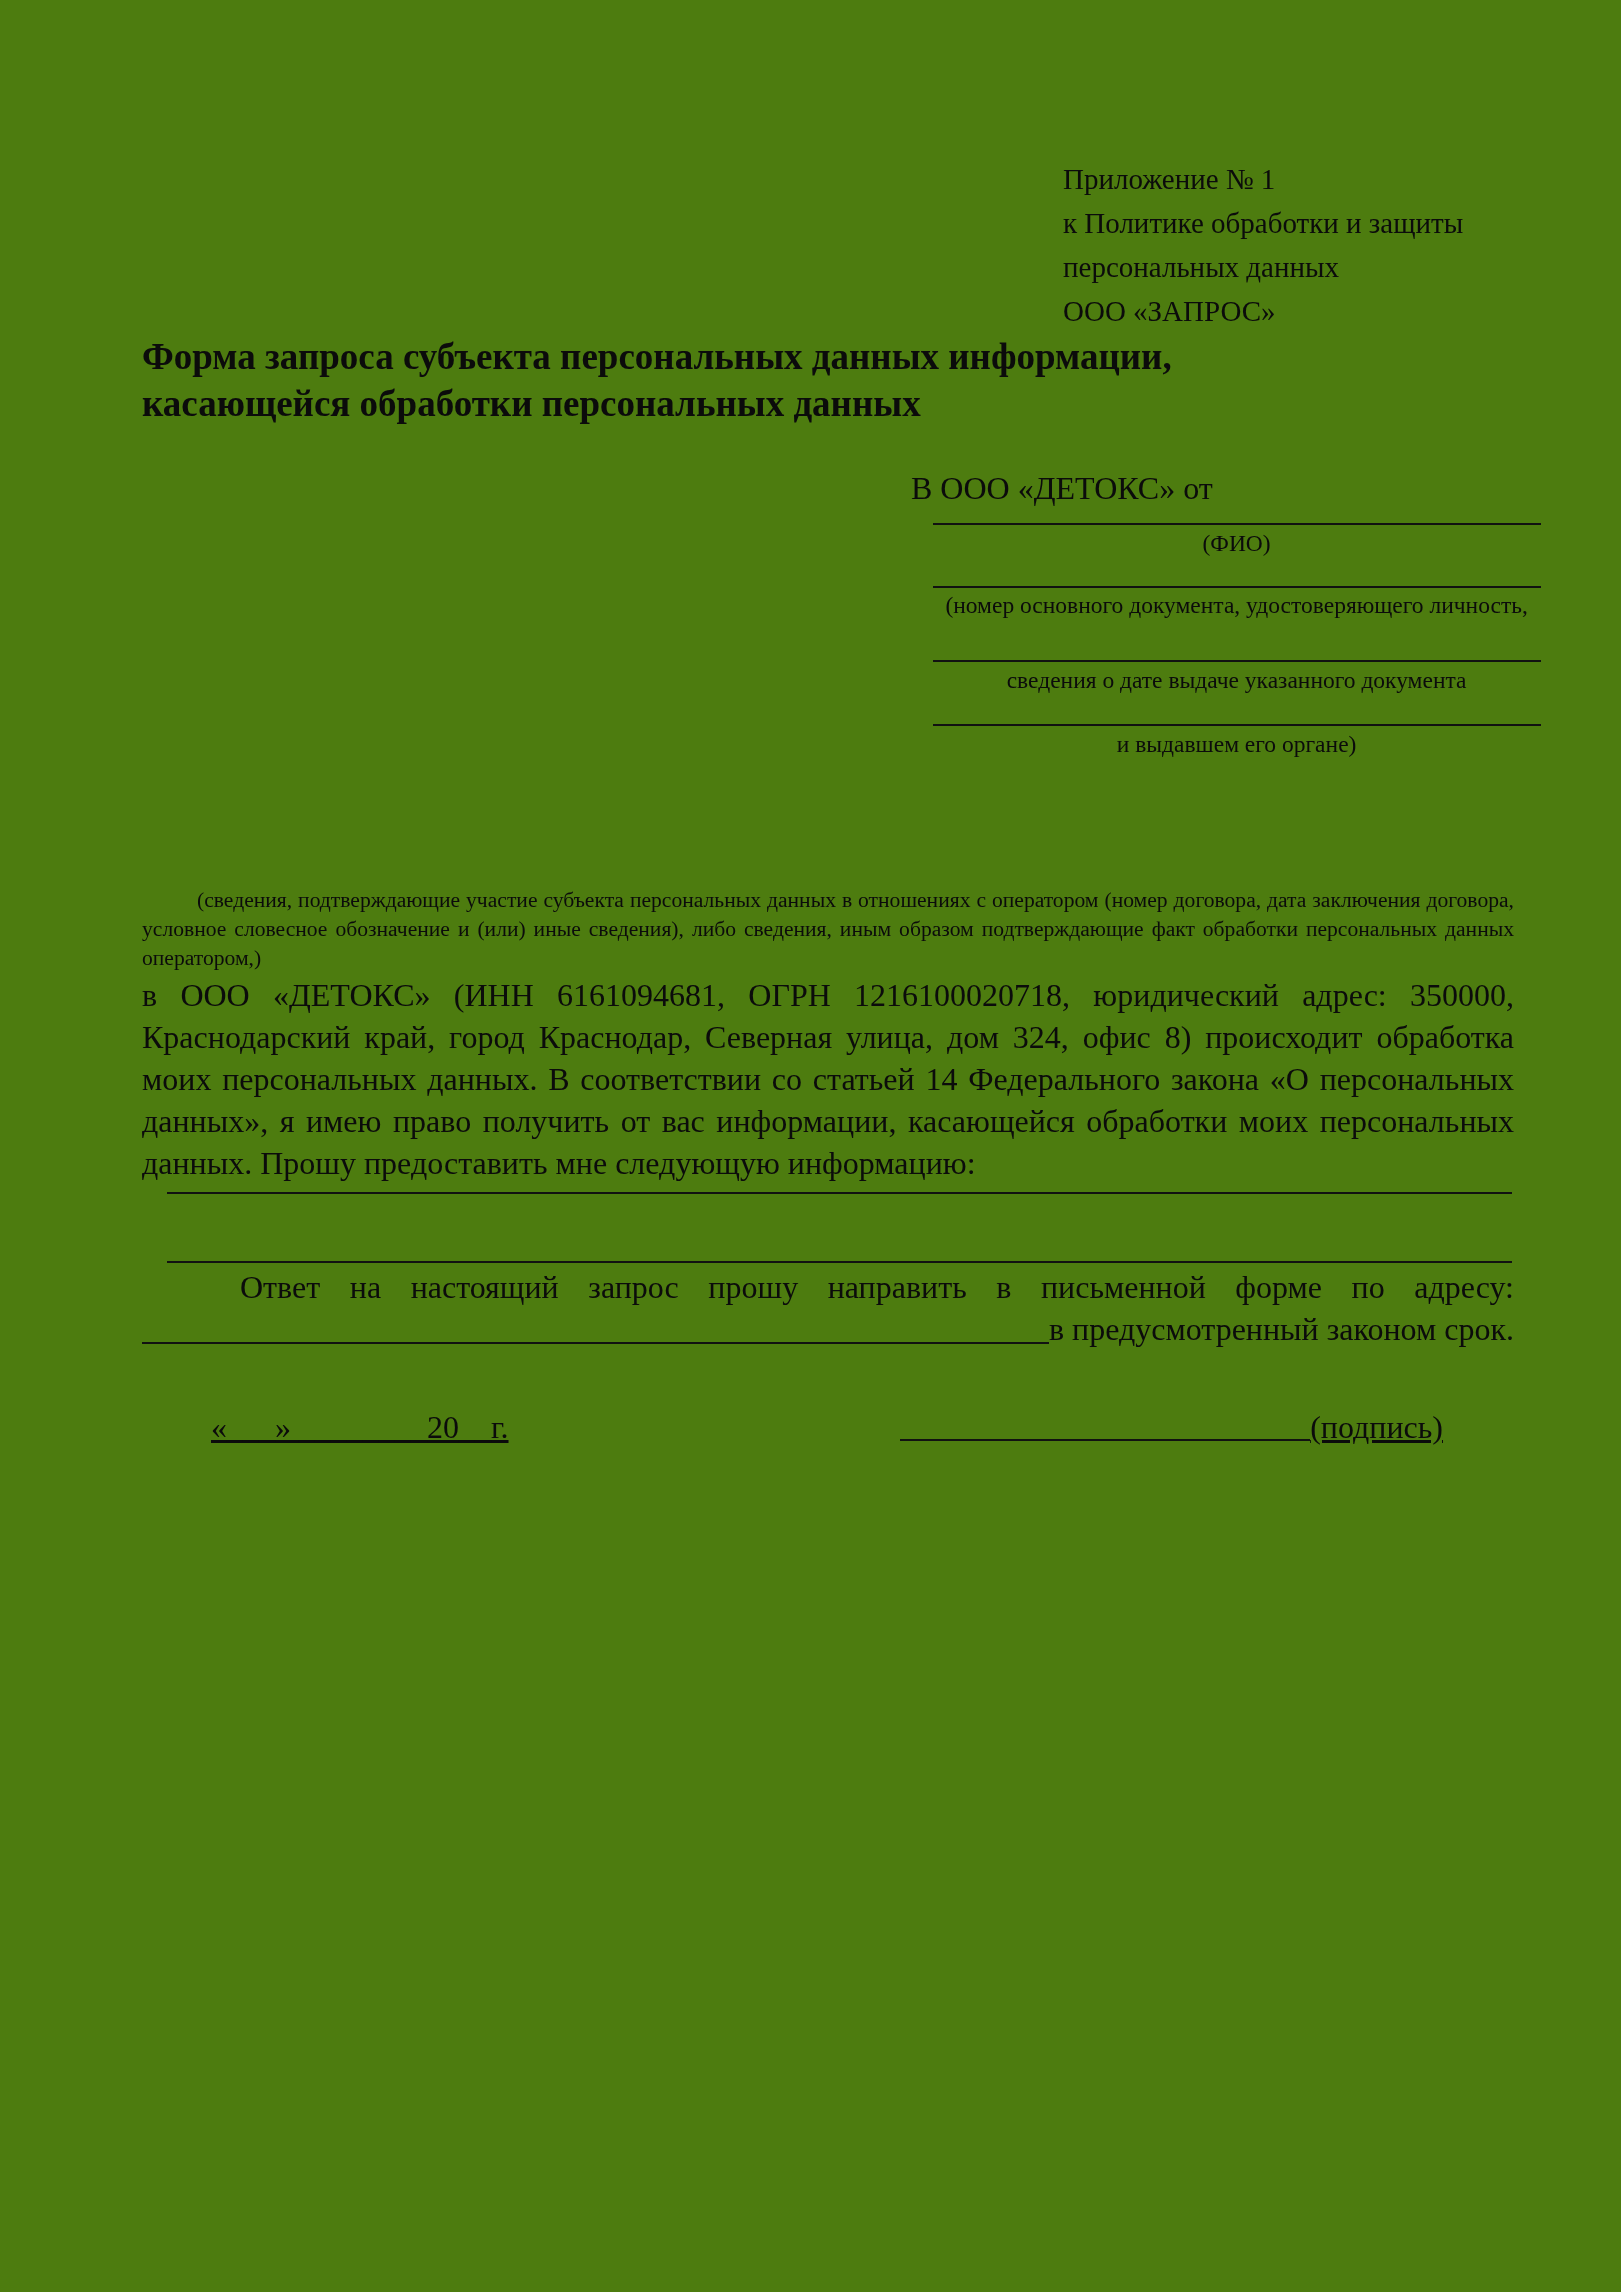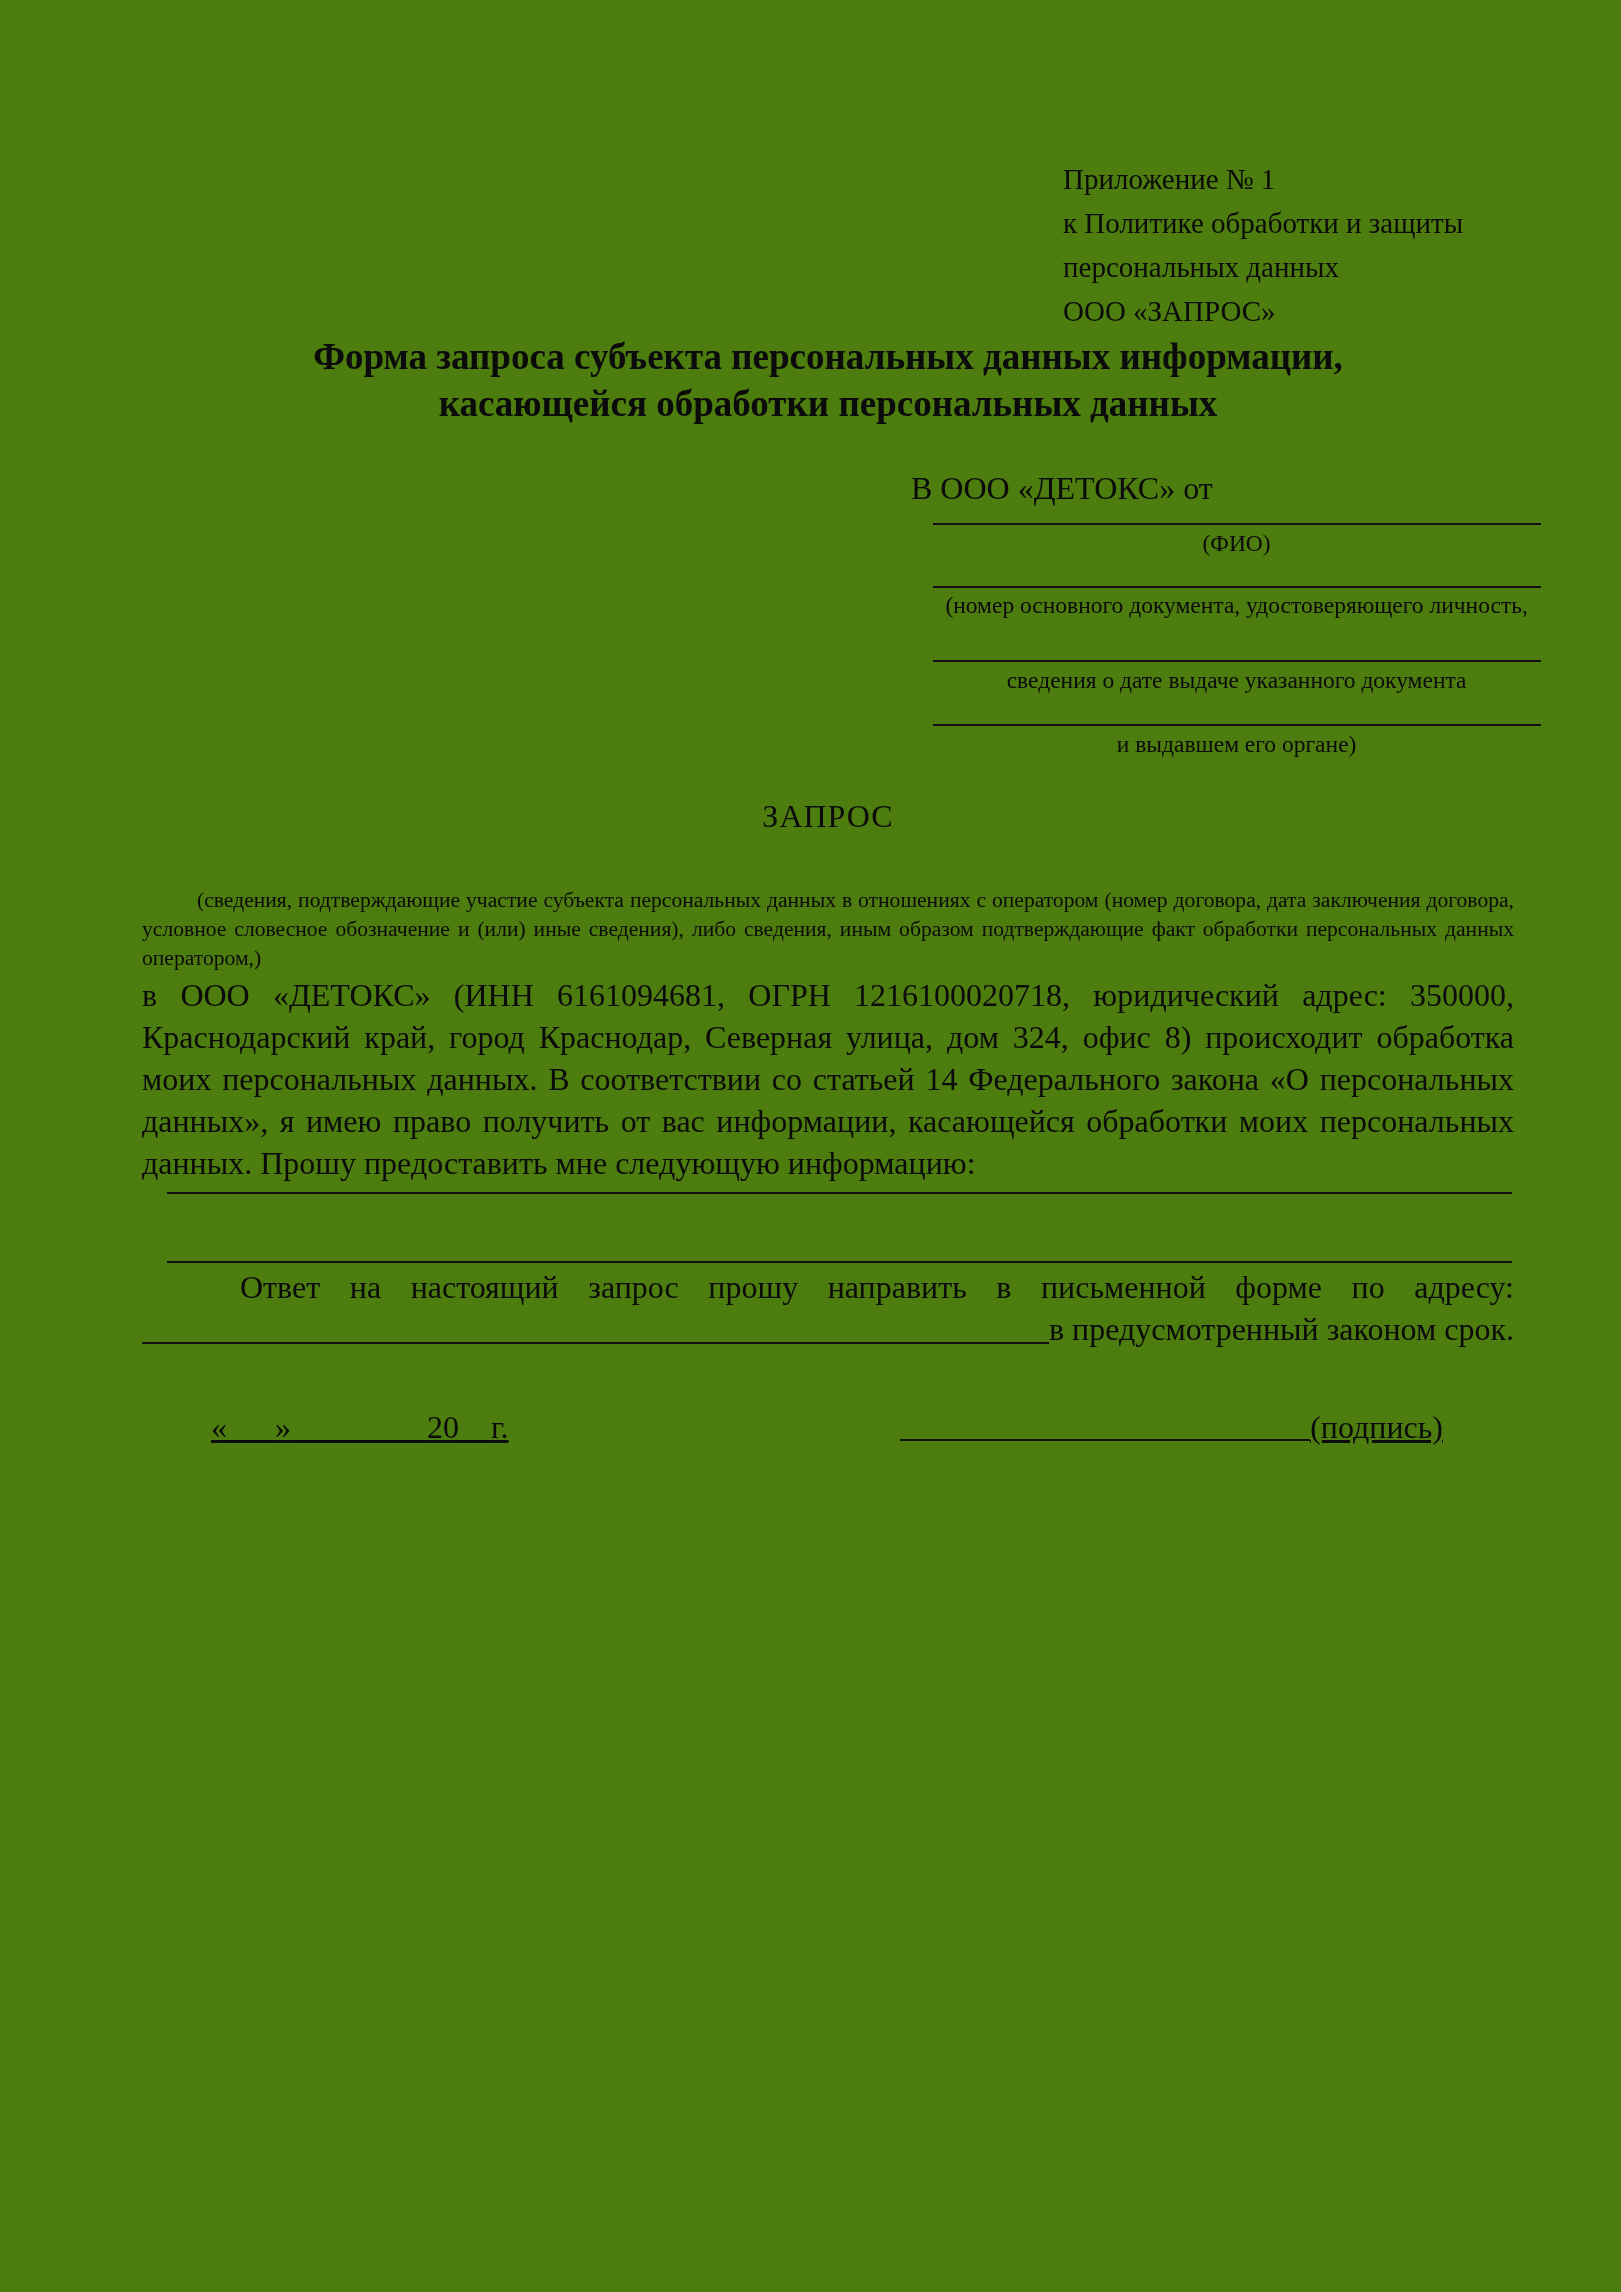--- a/index.html
+++ b/index.html
@@ -14,21 +14,20 @@
   }
   .header-block {
     position: absolute;
     left: 1063px; top: 157px;
     font-size: 29px; line-height: 44px;
     white-space: nowrap;
   }
   .doc-title {
     position: absolute;
     left: 142px; top: 333px; width: 1372px;
-    text-align: center;
     font-weight: 700;
     font-size: 37px; line-height: 47px;
   }
   .addressee {
     position: absolute;
     left: 867px; top: 469px; width: 635px;
     font-size: 32px;
     margin-left: 44px;
   }
   .addressee .to-line { line-height: 39px; }
@@ -146,21 +145,20 @@
     <div class="fill-line f1"></div>
     <div class="cap">(ФИО)</div>
     <div class="fill-line f2"></div>
     <div class="cap">(номер основного документа, удостоверяющего личность,</div>
     <div class="fill-line f3"></div>
     <div class="cap">сведения о дате выдаче указанного документа</div>
     <div class="fill-line f4"></div>
     <div class="cap">и выдавшем его органе)</div>
   </div>
 
-  <div class="zapros">ЗАПРОС</div>
 
 
   <div class="footnote">(сведения, подтверждающие участие субъекта персональных данных в отношениях с оператором (номер договора, дата заключения договора, условное словесное обозначение и (или) иные сведения), либо сведения, иным образом подтверждающие факт обработки персональных данных оператором,)</div>
 
   <div class="body-par">в ООО «ДЕТОКС» (ИНН 6161094681, ОГРН 1216100020718, юридический адрес: 350000, Краснодарский край, город Краснодар, Северная улица, дом 324, офис 8) происходит обработка моих персональных данных. В соответствии со статьей 14 Федерального закона «О персональных данных», я имею право получить от вас информации, касающейся обработки моих персональных данных. Прошу предоставить мне следующую информацию:</div>
 
   <div class="blank-line blank-a"></div>
   <div class="blank-line blank-b"></div>
 
   <div class="reply-1">Ответ на настоящий запрос прошу направить в письменной форме по адресу:</div>

